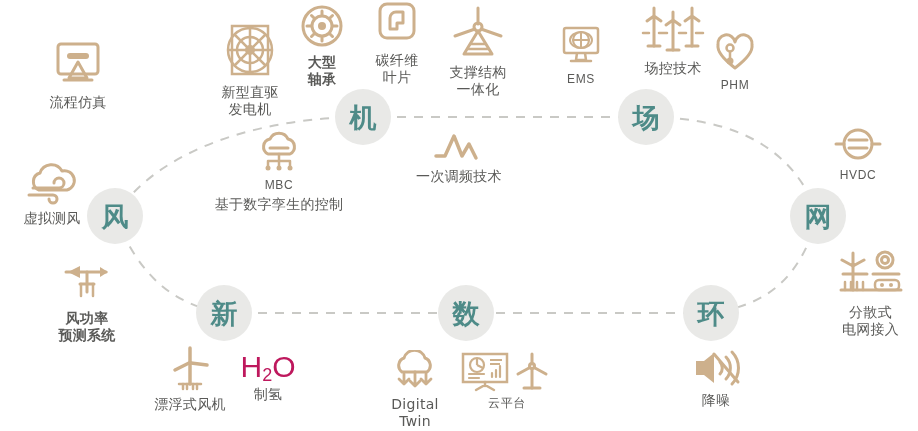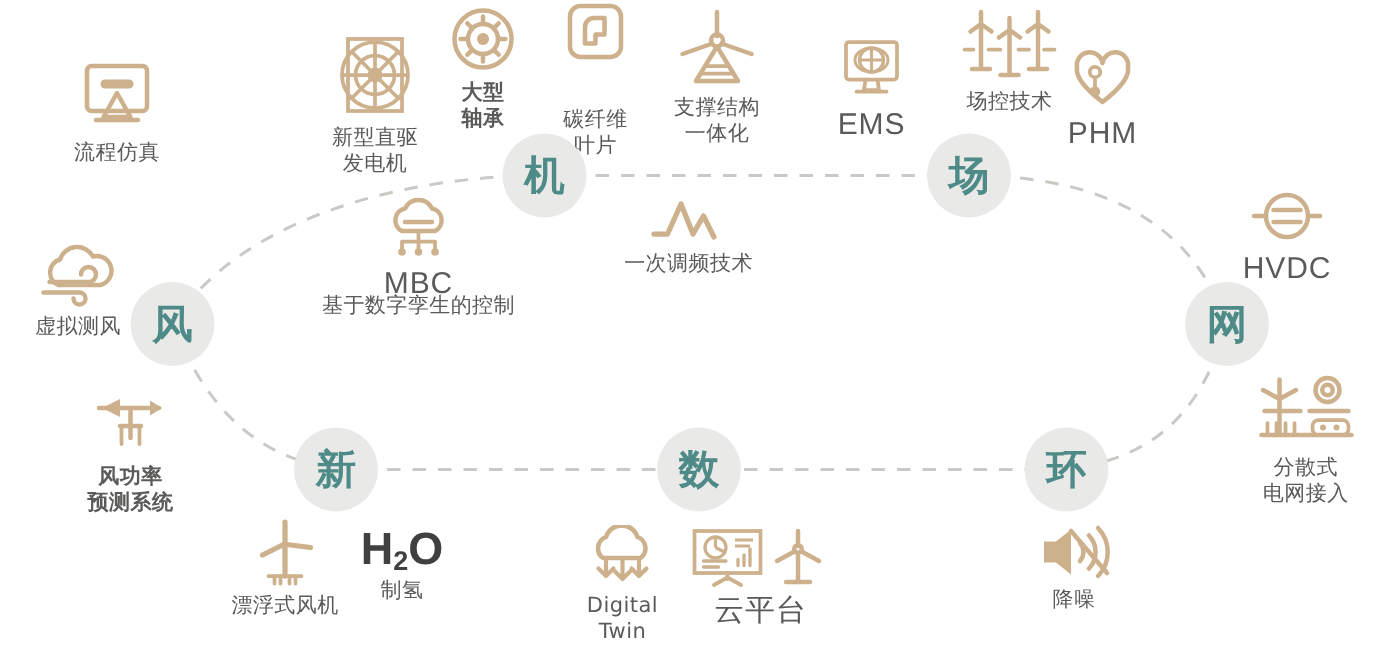--- a/index.html
+++ b/index.html
@@ -32,25 +32,25 @@
   }
   .item .ic{display:block;line-height:0;}
   .item .cap{
     margin-top:4px;text-align:center;
     font-family:"DejaVu Sans","Liberation Sans",sans-serif;
     font-size:14px;color:#5a5a58;line-height:1.18;white-space:pre-line;
     letter-spacing:0.3px;
   }
   .item .cap.lat{
     font-family:"Liberation Sans","DejaVu Sans",sans-serif;
-    font-size:20px;letter-spacing:0.6px;
+    font-size:12px;letter-spacing:0.6px;
   }
   .h2o{
     font-family:"Liberation Sans","DejaVu Sans",sans-serif;
-    font-size:30px;font-weight:700;color:#404040;line-height:1;
+    font-size:30px;font-weight:400;color:#be185d;line-height:1;
   }
   .h2o sub{font-size:18px;vertical-align:baseline;position:relative;top:4px;}
   svg{display:block;}
 </style>
 </head>
 <body>
 
 <div id="stage">
 
   <svg id="path-layer" viewBox="0 0 918 431" width="918" height="431" aria-hidden="true">
@@ -146,21 +146,21 @@
                    M34.5 13.5 L31.7 16.3 M16.3 31.7 L13.5 34.5"></path>
         </g>
         <circle cx="24" cy="24" r="10" fill="none" stroke="#cdb08c" stroke-width="3"></circle>
         <circle cx="24" cy="24" r="4" fill="#cdb08c"></circle>
       </svg>
     </span>
     <span class="cap">大型
 轴承</span>
   </div>
 
-  <div class="item" style="left:357px;top:0px;width:80px;gap:20px;">
+  <div class="item" style="left:357px;top:0px;width:80px;">
     <span class="ic">
       <svg width="46" height="48" viewBox="0 0 46 48">
         <rect x="6" y="4" width="34" height="34" rx="7" fill="none" stroke="#cdb08c" stroke-width="3"></rect>
         <path d="M29 12 h-7 a6 6 0 0 0 -6 6 v11 h7 v-6 h6 z" fill="none" stroke="#cdb08c" stroke-width="3" stroke-linejoin="round"></path>
       </svg>
     </span>
     <span class="cap">碳纤维
 叶片</span>
   </div>
 

